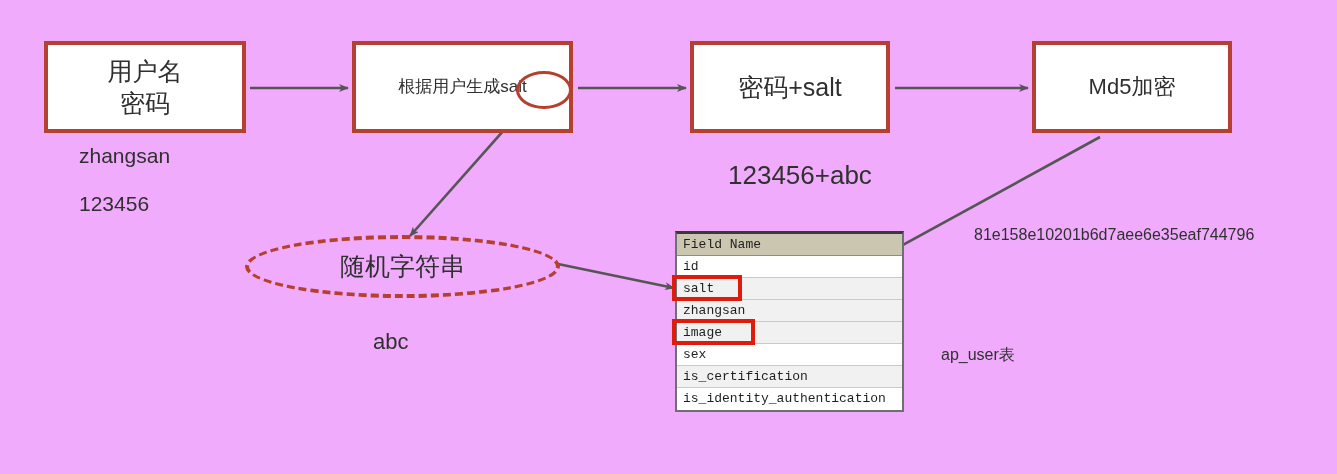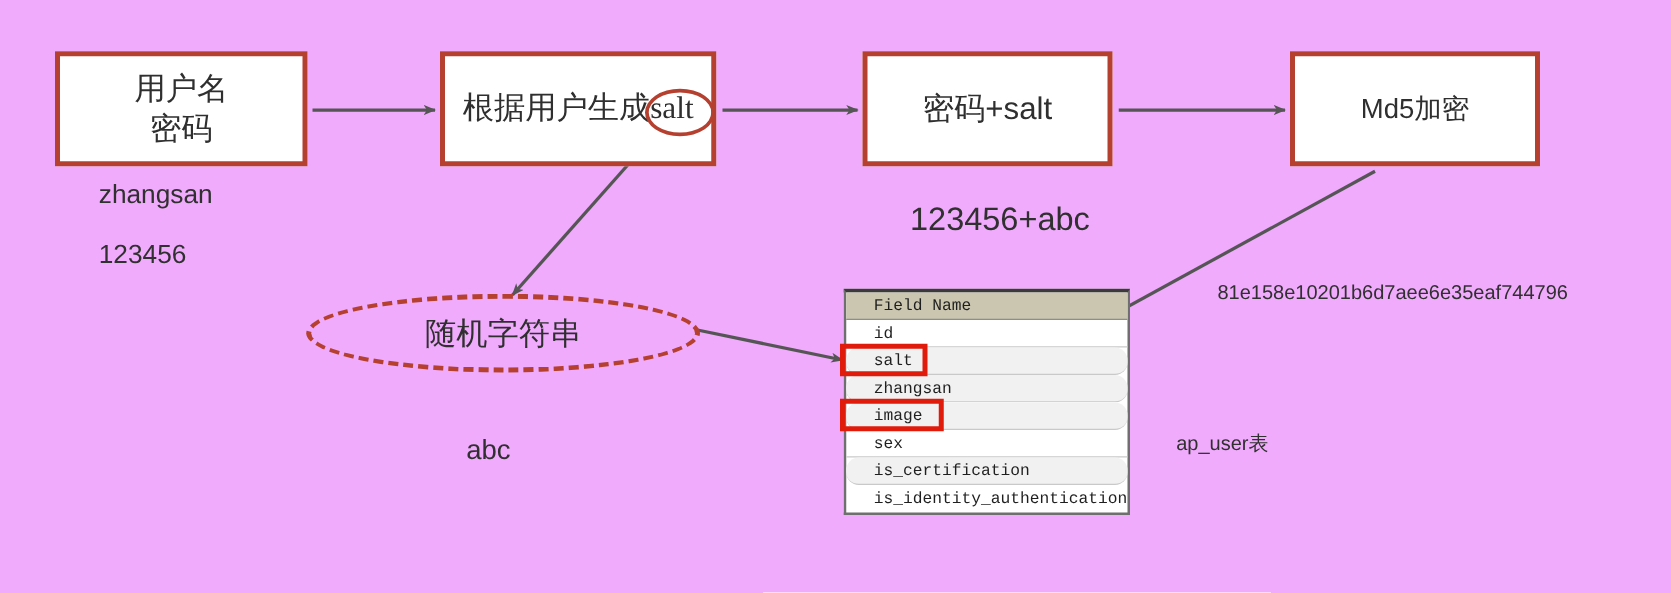--- a/index.html
+++ b/index.html
@@ -31,35 +31,35 @@
     text-align: center;
     color: #2f2f2f;
     line-height: 1.28;
   }
   .proc-box .bl {
     display: block;
     white-space: nowrap;
   }
 
   #box-user    { left: 44px;   top: 41px;  width: 202px; height: 92px; font-size: 25px; }
-  #box-gensalt { left: 352px;  top: 41px;  width: 221px; height: 92px; font-size: 25px; font-family: Liberation Serif, serif; }
+  #box-gensalt { left: 352px;  top: 41px;  width: 221px; height: 92px; font-size: 17px; }
   #box-pwdsalt { left: 690px;  top: 41px;  width: 200px; height: 92px; font-size: 25px; }
   #box-md5     { left: 1032px; top: 41px;  width: 200px; height: 92px; font-size: 22px; }
 
   
   .caption {
     position: absolute;
     white-space: nowrap;
     color: #303030;
   }
   #cap-username { left: 79px;  top: 144px; font-size: 21px; }
   #cap-password { left: 79px;  top: 192px; font-size: 21px; }
   #cap-pwdsalt  { left: 728px; top: 160px; font-size: 26px; }
   #cap-hash     { left: 974px; top: 226px; font-size: 16px; }
-  #cap-abc      { left: 373px; top: 329px; font-size: 22px; margin-top: 18px; }
+  #cap-abc      { left: 373px; top: 329px; font-size: 22px; }
   #cap-table    { left: 941px; top: 345px; font-size: 16px; text-align: right; }
 
   
   #ellipse-random {
     position: absolute;
     left: 245px;
     top: 235px;
     width: 315px;
     height: 63px;
     box-sizing: border-box;
@@ -86,32 +86,32 @@
     border-top: 3px solid #3a3a3a;
     background: #ffffff;
     font-family: "Liberation Mono", "DejaVu Sans Mono", monospace;
     font-size: 13px;
   }
   #field-table .th,
   #field-table .td {
     box-sizing: border-box;
     height: 22px;
     line-height: 21px;
-    padding-left: 22px;
+    padding-left: 6px;
     white-space: nowrap;
     overflow: visible;
     color: #1f1f1f;
     border-bottom: 1px solid #c9c9c9;
   }
   #field-table .th {
     background: #cbc6b0;
     font-weight: normal;
     border-bottom: 1px solid #8d8d8d;
   }
-  #field-table .td.alt { background: #f1f1f1; border-radius: 10px; }
+  #field-table .td.alt { background: #f1f1f1; }
   #field-table .td.last { border-bottom: none; }
 
   
   .row-highlight {
     position: absolute;
     box-sizing: border-box;
     border: 4px solid #e01b0c;
     pointer-events: none;
   }
   #hl-salt     { left: 672px; top: 275px; width: 70px;  height: 26px; }

